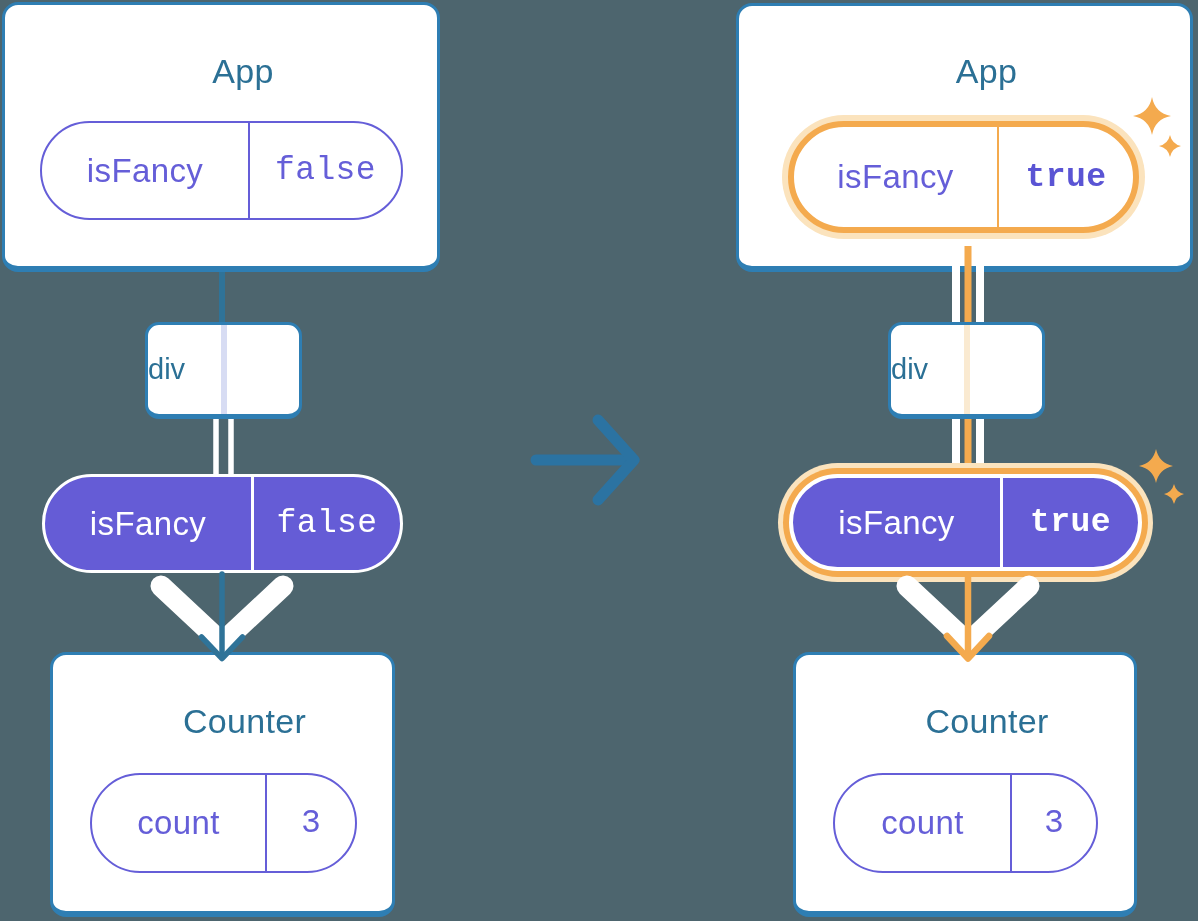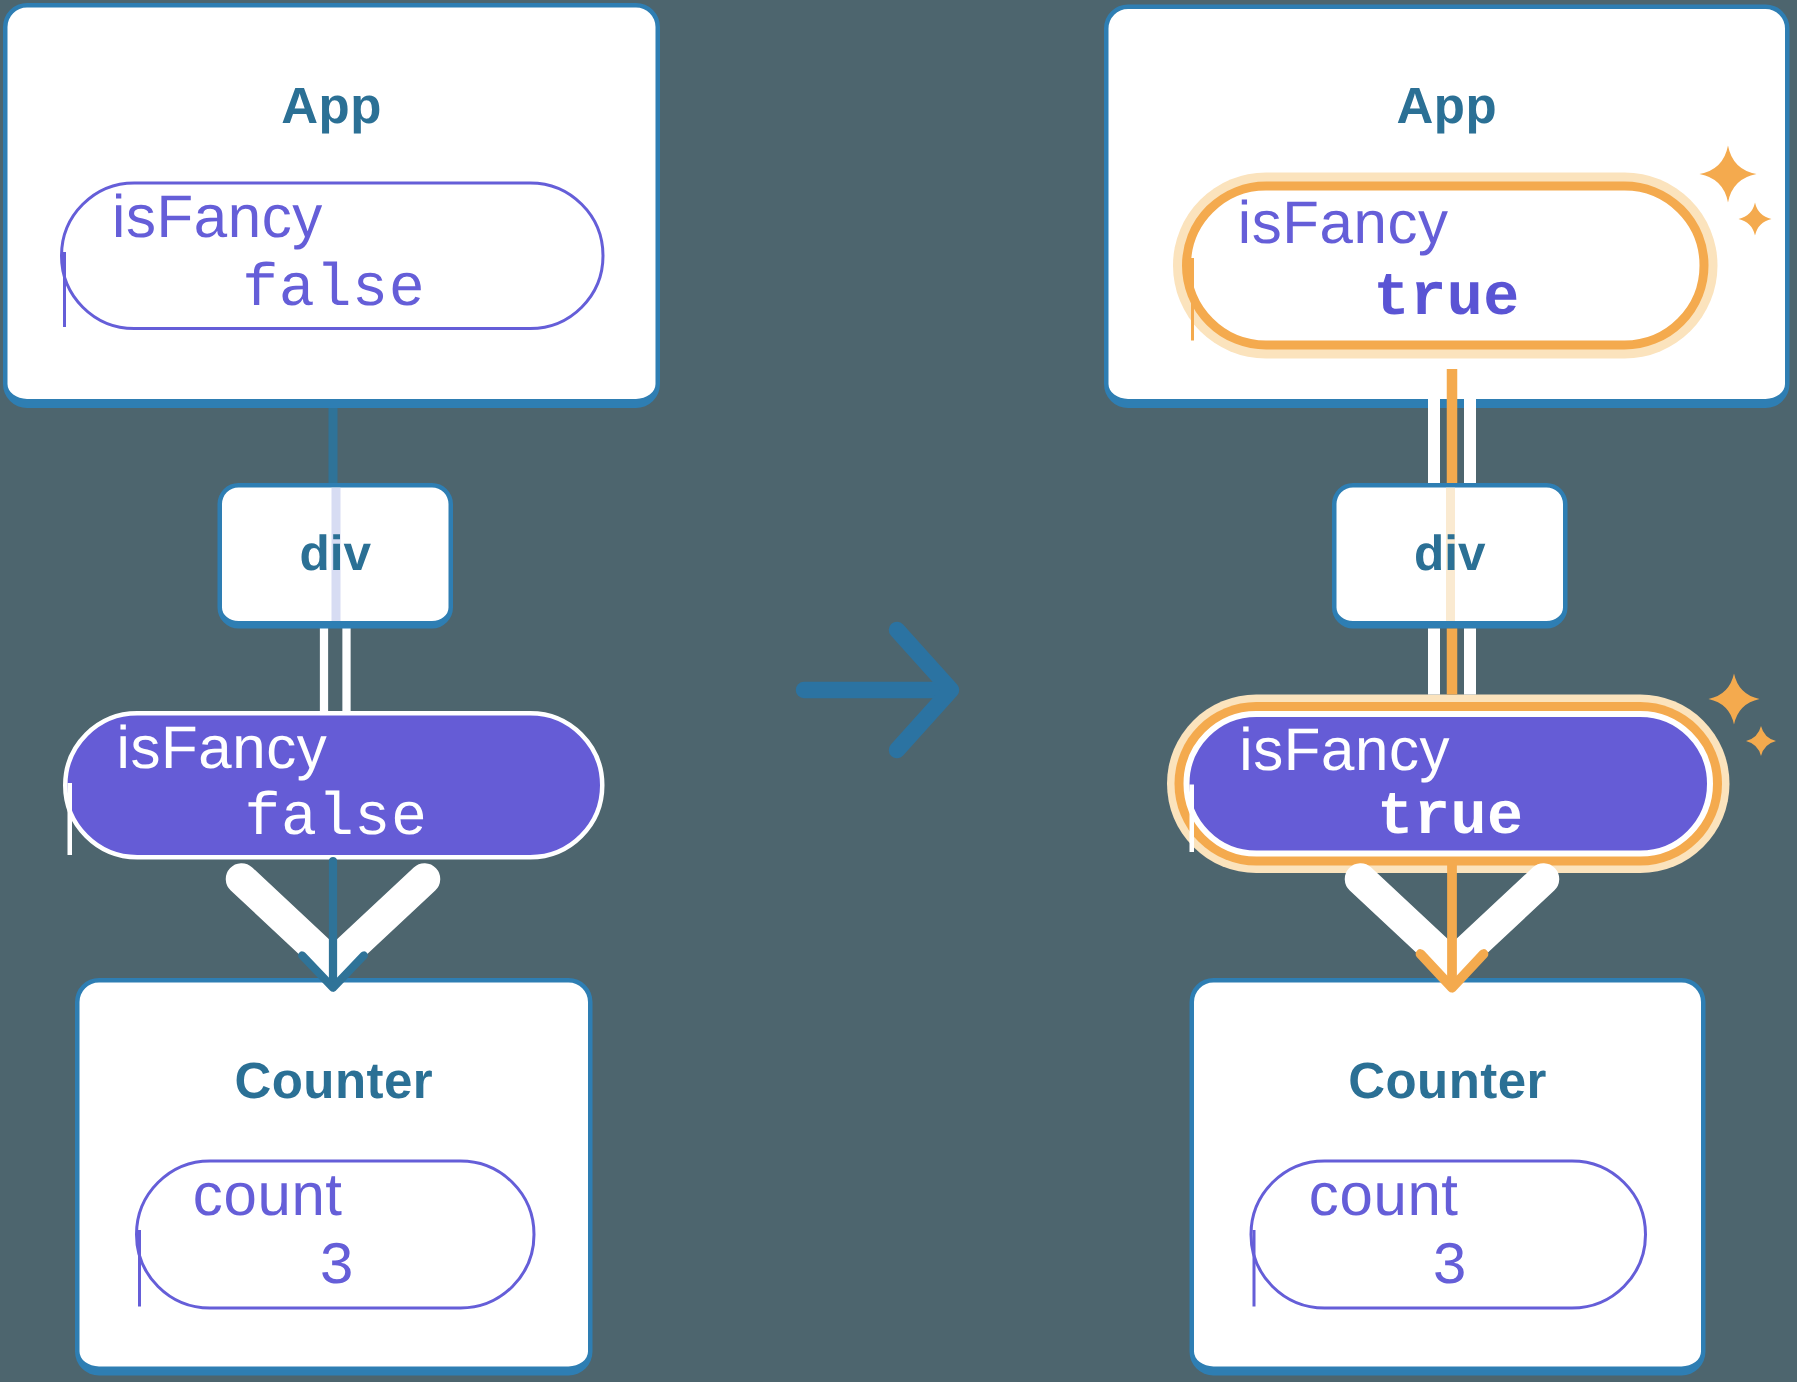--- a/index.html
+++ b/index.html
@@ -13,26 +13,26 @@
   body{background:var(--background);font-family:"Liberation Sans","DejaVu Sans",sans-serif;}
   .canvas{position:relative;width:1198px;height:921px;background:var(--background);overflow:hidden;}
   .layer{position:absolute;left:0;top:0;width:1198px;height:921px;pointer-events:none;}
   .bg-layer{z-index:0;} .fg-layer{z-index:2;}
   .card{position:absolute;box-sizing:border-box;background:#fff;border:3px solid var(--card-border);
         border-bottom-width:6px;border-radius:16px;z-index:1;}
   .divbox{border-bottom-width:5px;border-radius:14px;overflow:hidden;}
   .divbox .stripe{position:absolute;left:50%;top:0;bottom:0;width:6px;transform:translateX(-50%);}
   .divbox.blue .stripe{background:var(--stripe-blue);}
   .divbox.orange .stripe{background:var(--stripe-orange);}
-  .divbox .label{position:relative;z-index:1;display:block;text-align:center;
-        font-size:33px;font-weight:700;color:var(--title-text);line-height:88px;}
-  .title{position:absolute;z-index:1;text-align:center;font-size:34px;font-weight:700;
-        color:var(--title-text);letter-spacing:.3px;}
+  .divbox .label{position:relative;z-index:1;display:block;
+        font-size:29px;font-weight:400;color:var(--title-text);line-height:88px;}
+  .title{position:absolute;z-index:1;text-align:center;font-size:34px;font-weight:400;
+        color:var(--title-text);letter-spacing:.3px;padding-left:22px;}
   .pill{position:absolute;box-sizing:border-box;display:flex;border-radius:60px;z-index:1;
-        font-size:40px;letter-spacing:.4px;flex-direction:column;}
+        font-size:33px;letter-spacing:.4px;}
   .pill .cell{display:flex;align-items:center;justify-content:center;box-sizing:border-box;}
   .pill .cell.value{flex:1;font-family:Liberation Mono, monospace;}
   .pill-outline{background:#fff;border:2.5px solid var(--purple-text);color:var(--purple-text);}
   .pill-outline .cell.value{border-left:2.5px solid var(--purple-text);}
   .pill-filled{background:var(--purple);border:3px solid #fff;color:#fff;}
   .pill-filled .cell.value{border-left:3px solid #fff;}
   .pill-fancy{background:#fff;border:6px solid var(--orange);color:var(--purple-text);
         box-shadow:0 0 0 6px var(--orange-light);}
   .pill-fancy .cell.value{border-left:2.5px solid var(--orange);font-weight:700;color:var(--purple-bold);}
   .pill-fancy-filled{background:var(--purple);border:4px solid #fff;color:#fff;

